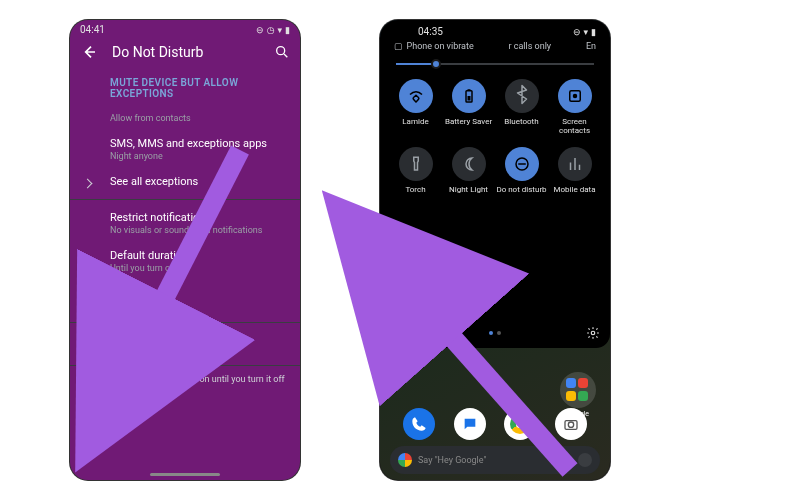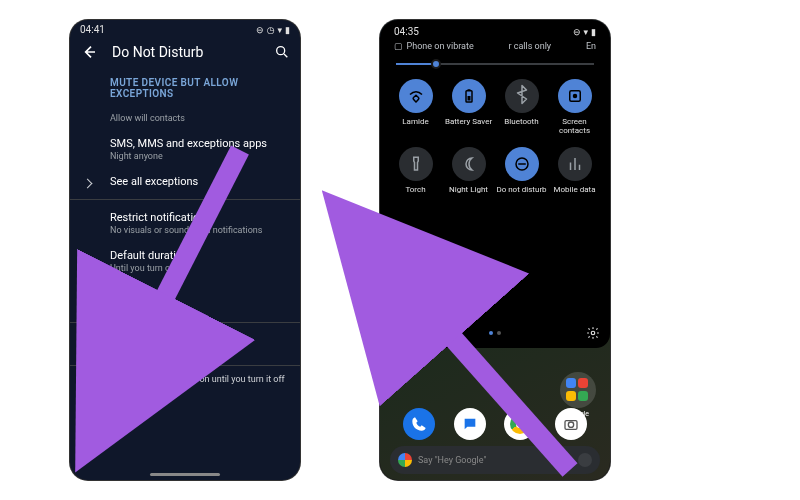--- a/index.html
+++ b/index.html
@@ -7,21 +7,21 @@
   .phone {
     position: absolute;
     width: 230px;
     height: 460px;
     top: 20px;
     border-radius: 18px;
     overflow: hidden;
     background: #000;
     box-shadow: 0 0 0 1px #333;
   }
-  .phone.left { left: 70px; background: #0f172a; }
+  .phone.left { left: 70px; background: #701a75; }
   .phone.right { left: 380px; }
 
   
   .status { display:flex; justify-content:space-between; align-items:center; padding:4px 10px 2px; color:#e0e0e0; font-size:10px; }
   .status .icons { display:flex; gap:3px; align-items:center; }
   .status .icons span { font-size:9px; }
 
   
   .appbar { display:flex; align-items:center; padding:6px 10px; color:#fff; }
   .appbar .back { width:18px; height:18px; margin-right:14px; display:flex; align-items:center; justify-content:center;}
@@ -106,21 +106,21 @@
     <div class="search">
       <svg width="16" height="16" viewBox="0 0 24 24" fill="none" stroke="#fff" stroke-width="2">
           <circle cx="10" cy="10" r="6"></circle>
           <path d="M20 20l-5-5"></path>
         </svg>
     </div>
   </div>
   <div class="section-head">MUTE DEVICE BUT ALLOW EXCEPTIONS</div>
 
   <div class="row">
-    <div class="secondary">Allow will contacts</div>
+    <div class="secondary">Allow from contacts</div>
   </div>
   <div class="row">
     <div class="primary">SMS, MMS and exceptions apps</div>
     <div class="secondary">Night anyone</div>
   </div>
   <div class="row chev">
     <div class="primary">See all exceptions</div>
   </div>
   <div class="divider"></div>
   <div class="row">
@@ -140,21 +140,21 @@
   <div class="info-row">
     <div class="info-icon">i</div>
     <div>Do Not Disturb will stay on until you turn it off</div>
   </div>
   <div class="home-indicator"></div>
 </div>
 
 <div class="phone right">
   <div class="body"></div>
   <div class="qs-panel">
-    <div class="status" style="padding:2px 8px;">
+    <div class="status" style="padding:2px 8px;margin-left:24px;">
       <span>04:35</span>
       <div class="icons">
         <span>⊖</span>
         <span>▾</span>
         <span>▮</span>
       </div>
     </div>
     <div class="qs-head">
       <div class="left-g">
         <span>▢</span>

